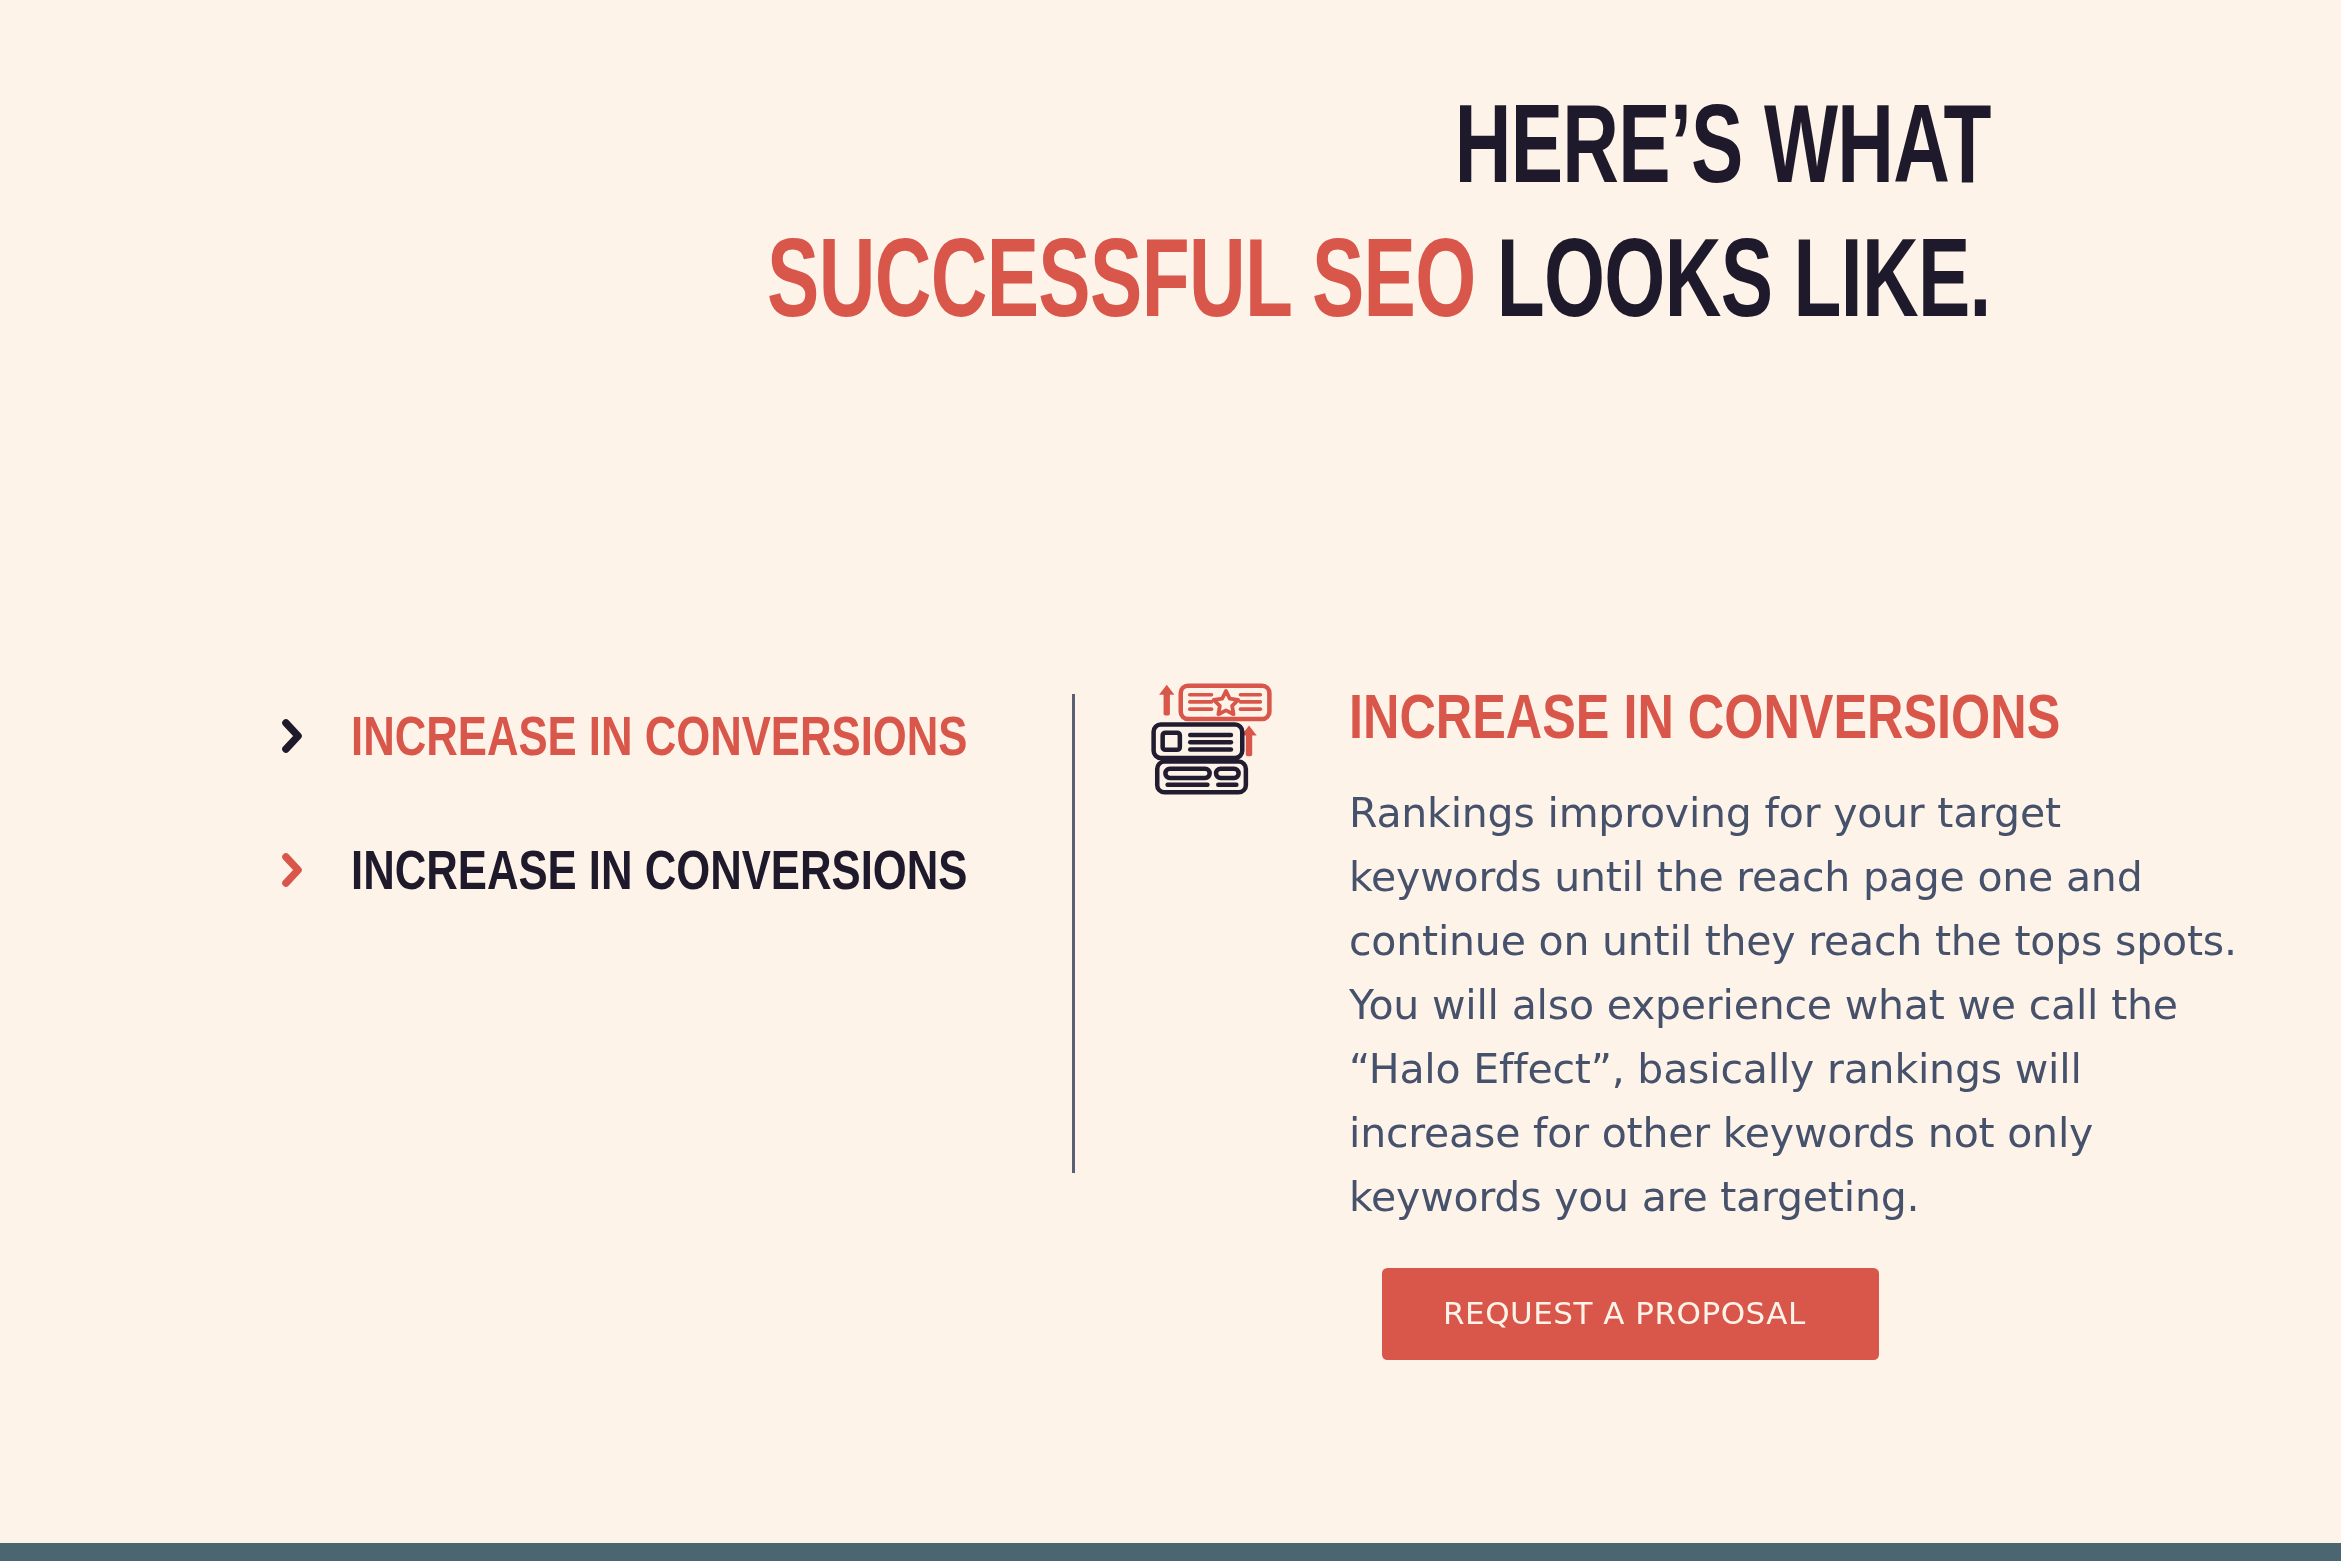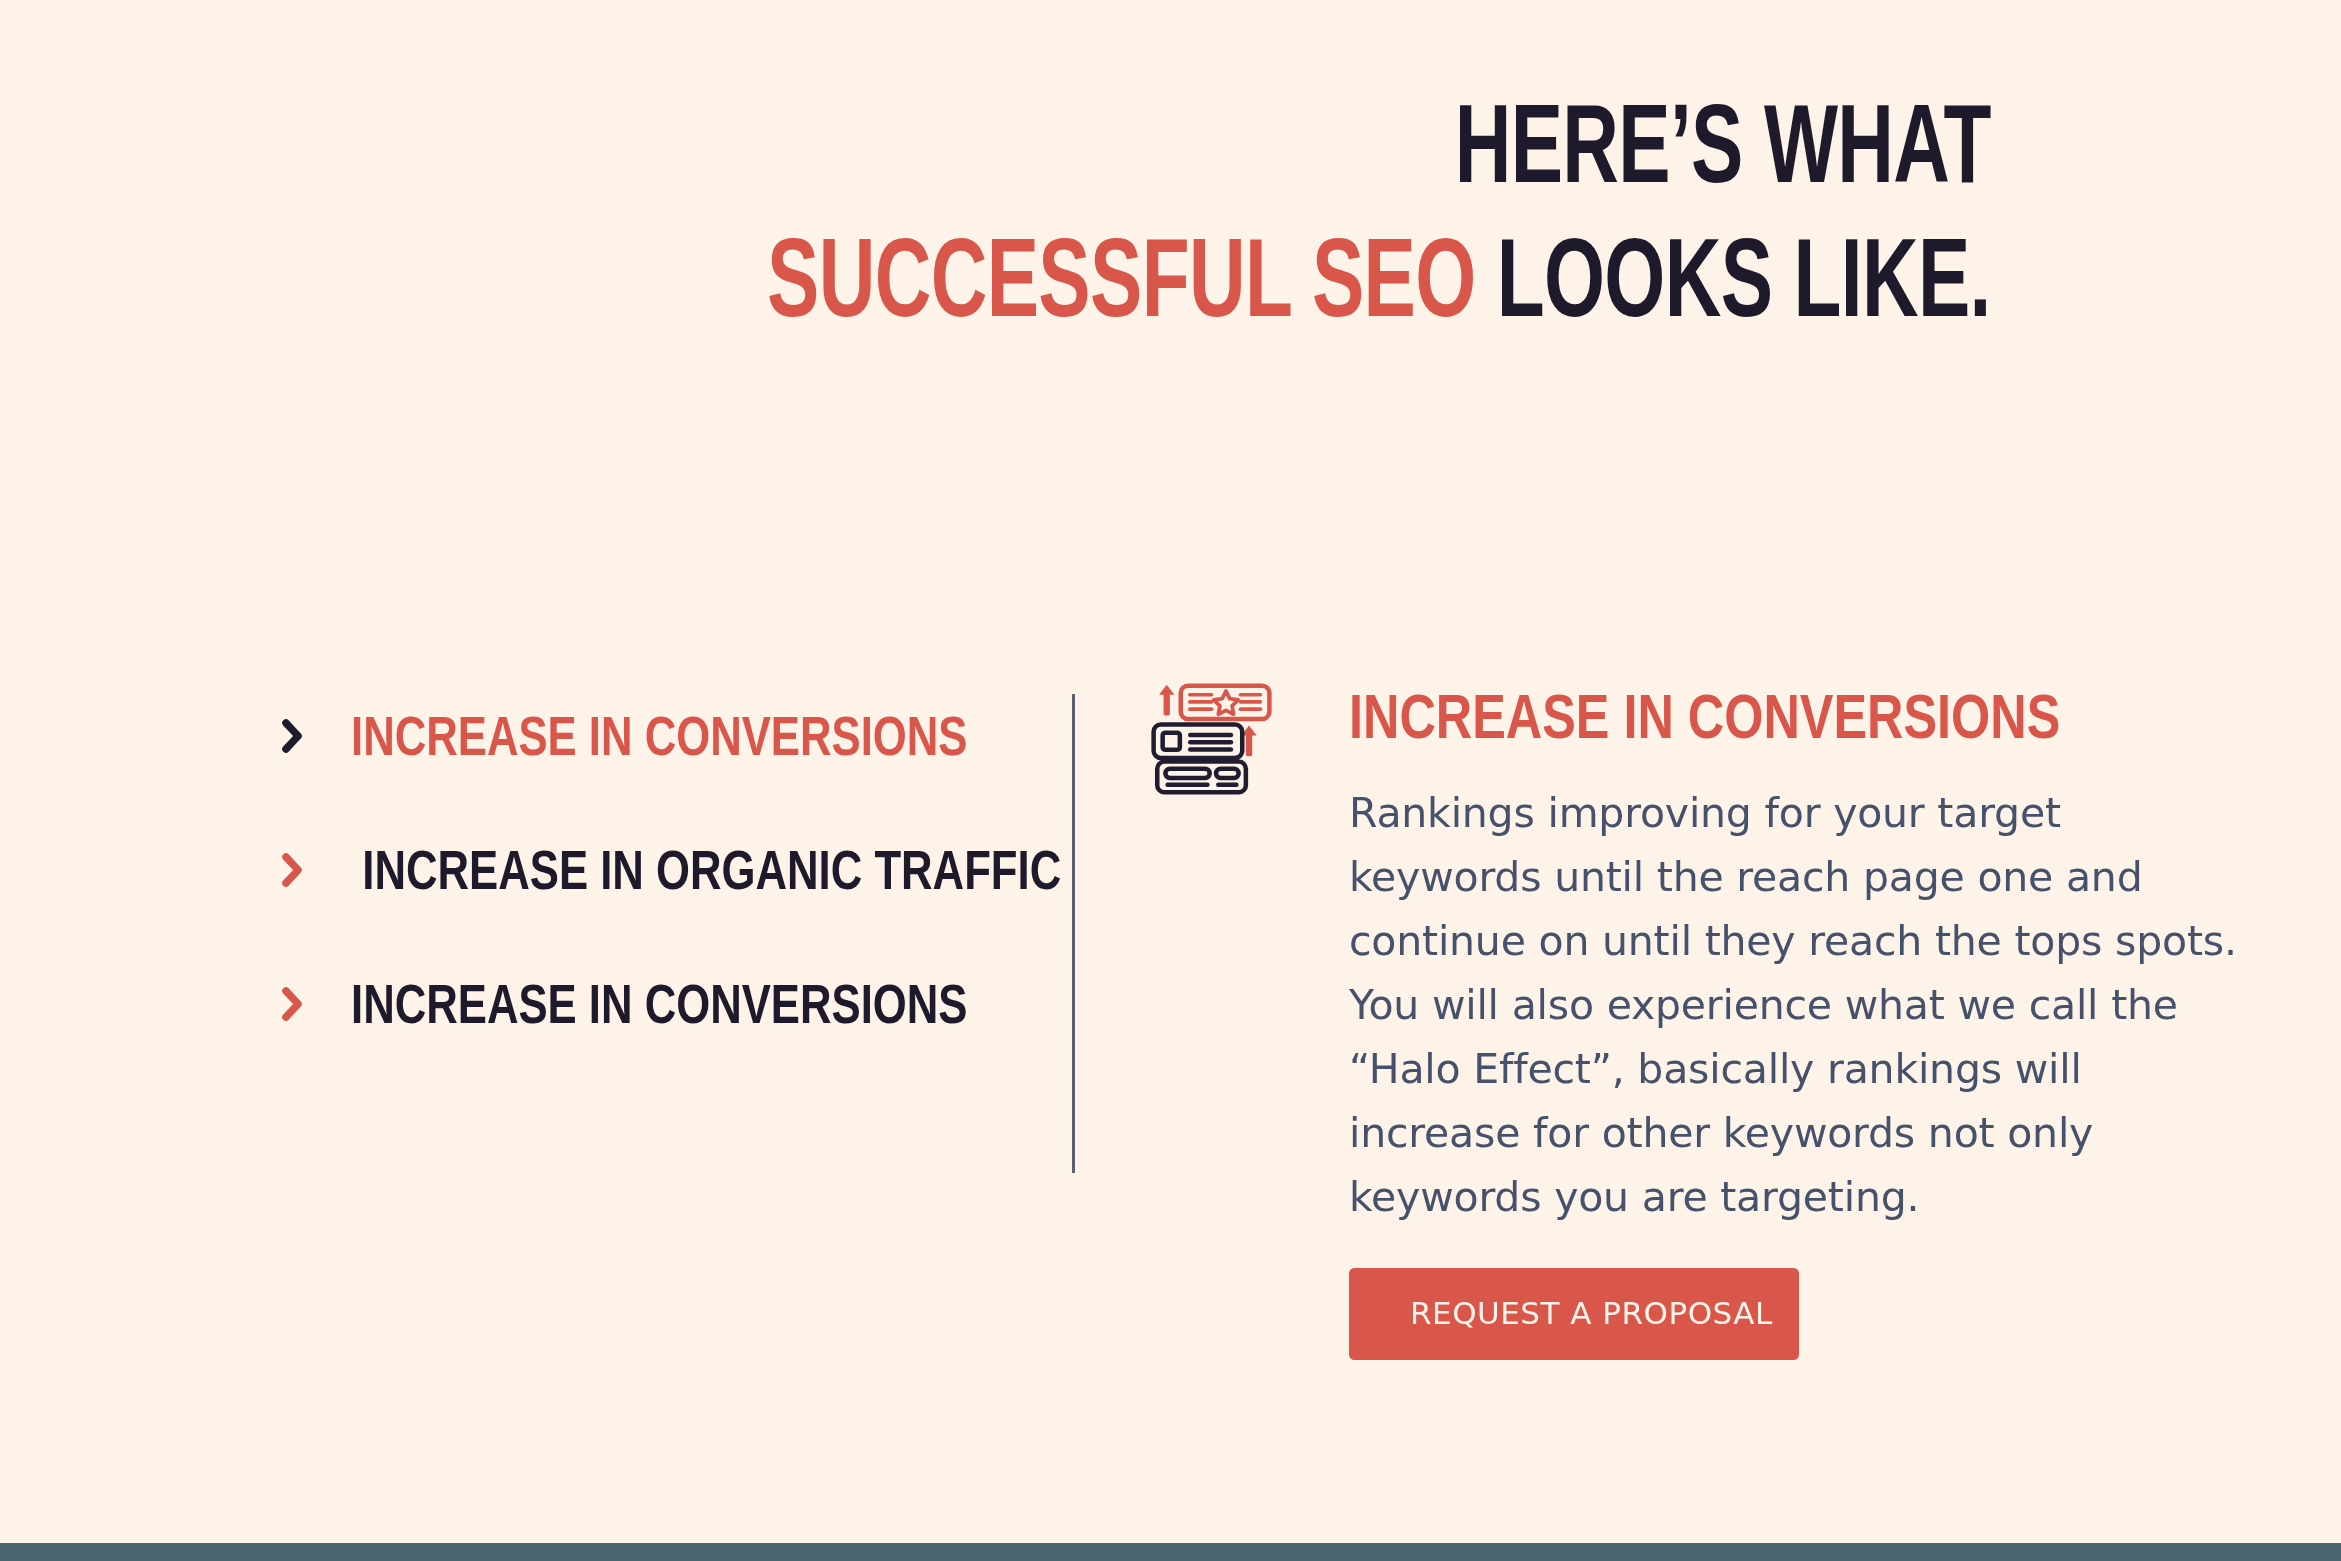--- a/index.html
+++ b/index.html
@@ -133,25 +133,26 @@
     letter-spacing:-0.2px;
   }
 
   .cta-btn {
     display:inline-block;
     margin-top:38px;
     background:#D9574A;
     color:#FDF3E9;
     border:none;
     border-radius:5.4px;
-    padding:27px 26px 29px 61px;
+    padding:27px 73px 29px 61px;
     font-family:"DejaVu Sans", sans-serif;
     font-size:31px;
     letter-spacing:0.5px;
     cursor:pointer;
+    margin-left:33px;
   }
 
   
   .bottom-strip {
     position:absolute;
     left:0;
     bottom:0;
     width:2342px;
     height:18px;
     background:#4A6670;
@@ -169,26 +170,20 @@
 
   <div class="list-col">
 
     <div class="list-item active">
       <svg class="chev" viewBox="0 0 24 24">
         <path d="M8.5 4.5 L15.5 12 L8.5 19.5" fill="none" stroke="#1F1A2B" stroke-width="4.2" stroke-linecap="round" stroke-linejoin="round"></path>
       </svg>
       <span class="item-label">INCREASE IN CONVERSIONS</span>
     </div>
 
-    <div class="list-item indent">
-      <svg class="chev" viewBox="0 0 24 24">
-        <path d="M8.5 4.5 L15.5 12 L8.5 19.5" fill="none" stroke="#D9574A" stroke-width="4.2" stroke-linecap="round" stroke-linejoin="round"></path>
-      </svg>
-      <span class="item-label"> INCREASE IN ORGANIC TRAFFIC</span>
-    </div>
 
     <div class="list-item">
       <svg class="chev" viewBox="0 0 24 24">
         <path d="M8.5 4.5 L15.5 12 L8.5 19.5" fill="none" stroke="#D9574A" stroke-width="4.2" stroke-linecap="round" stroke-linejoin="round"></path>
       </svg>
       <span class="item-label">INCREASE IN CONVERSIONS</span>
     </div>
 
 
     <div class="divider"></div>

